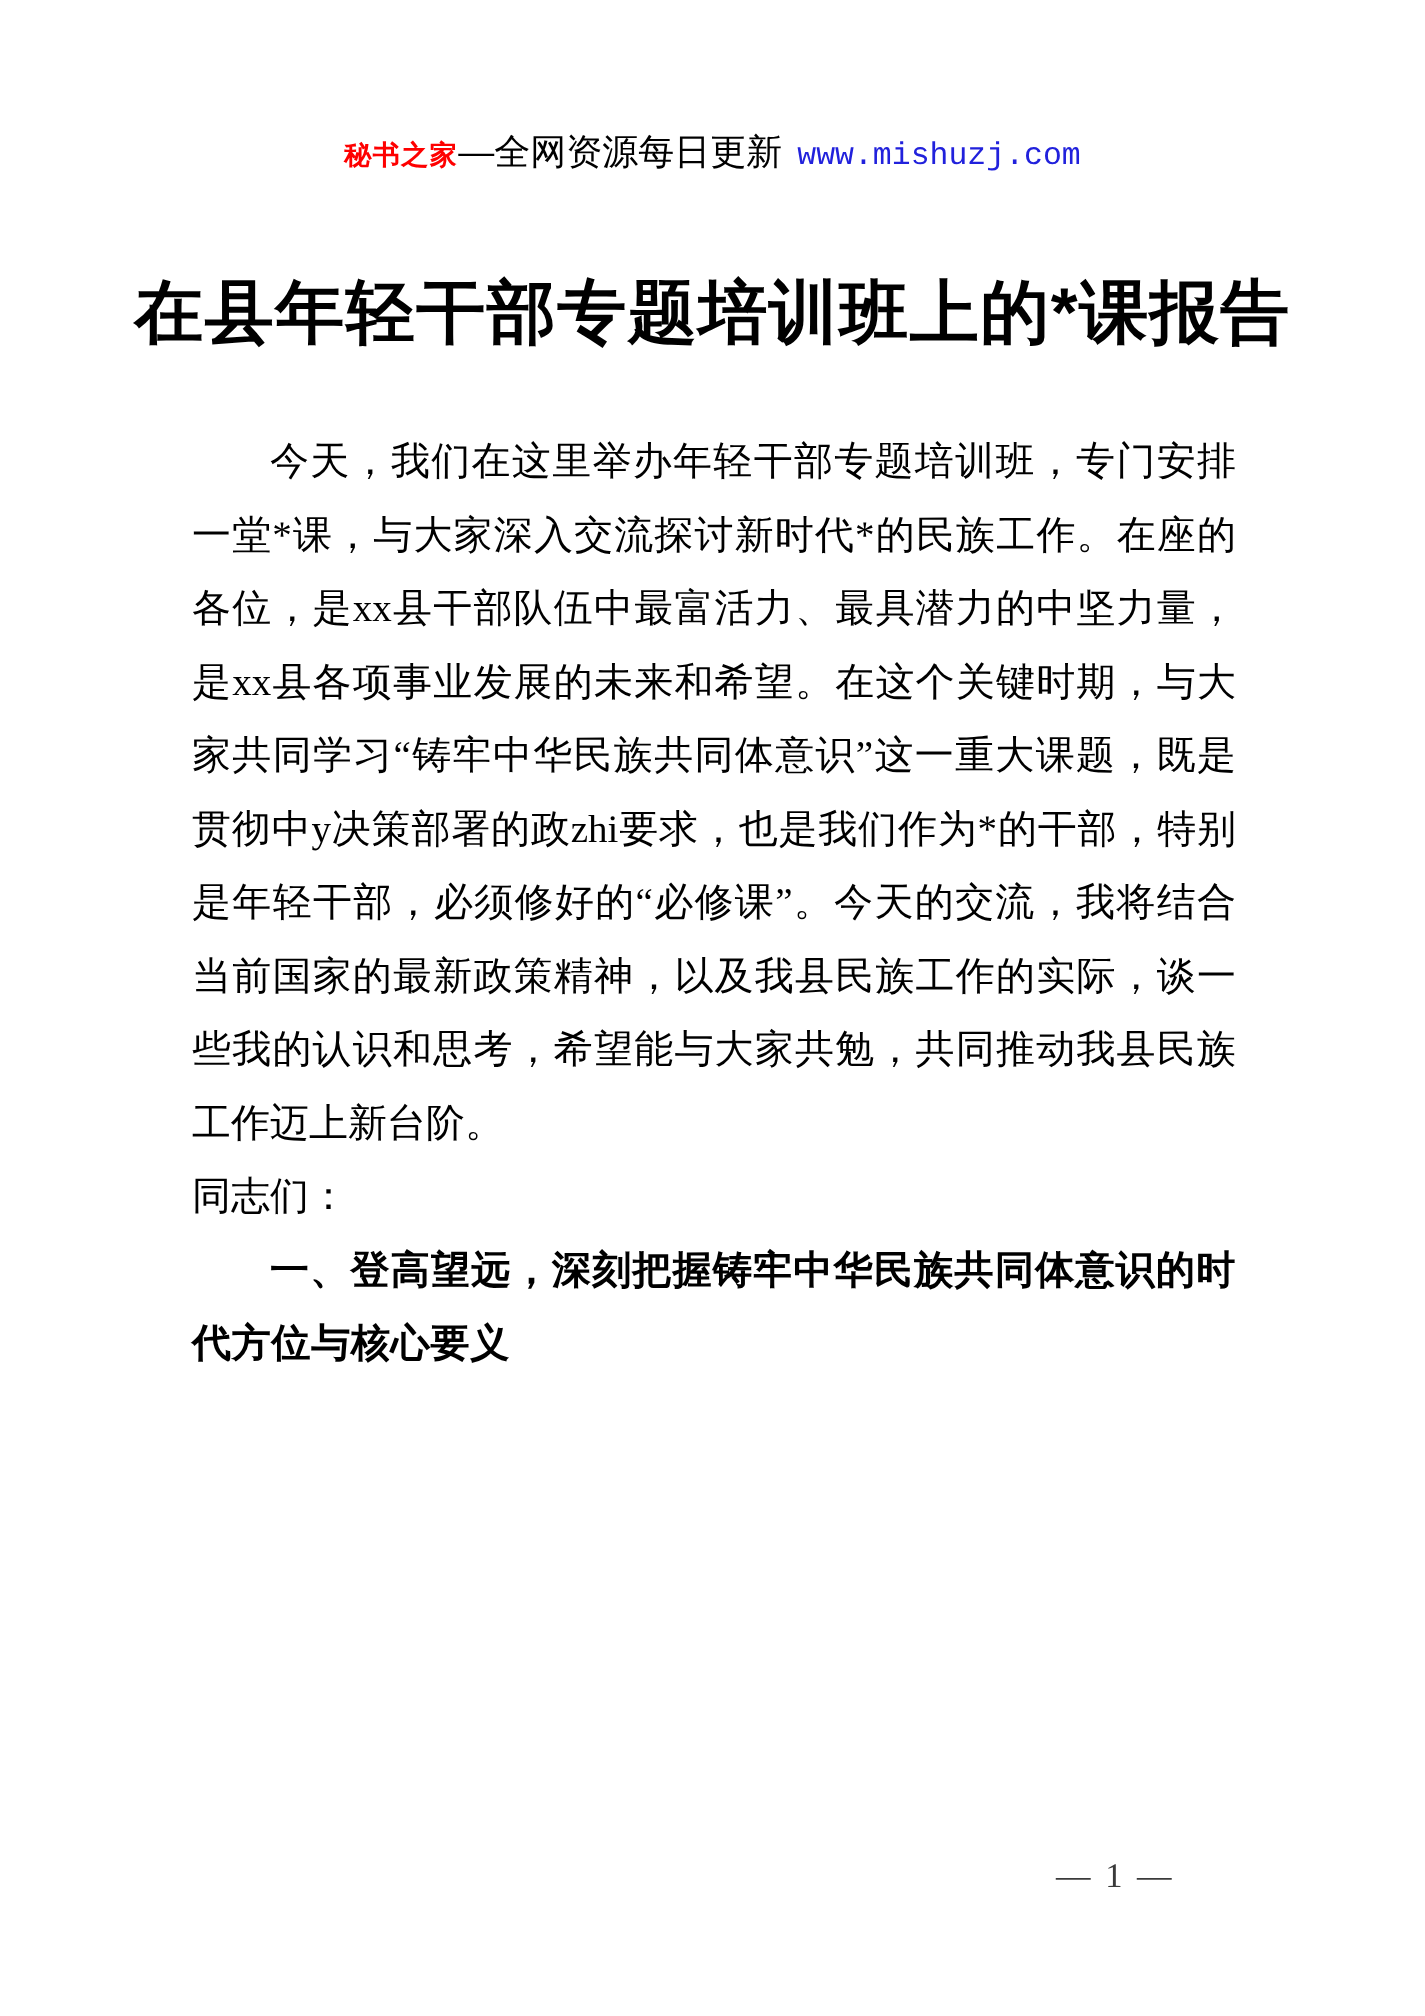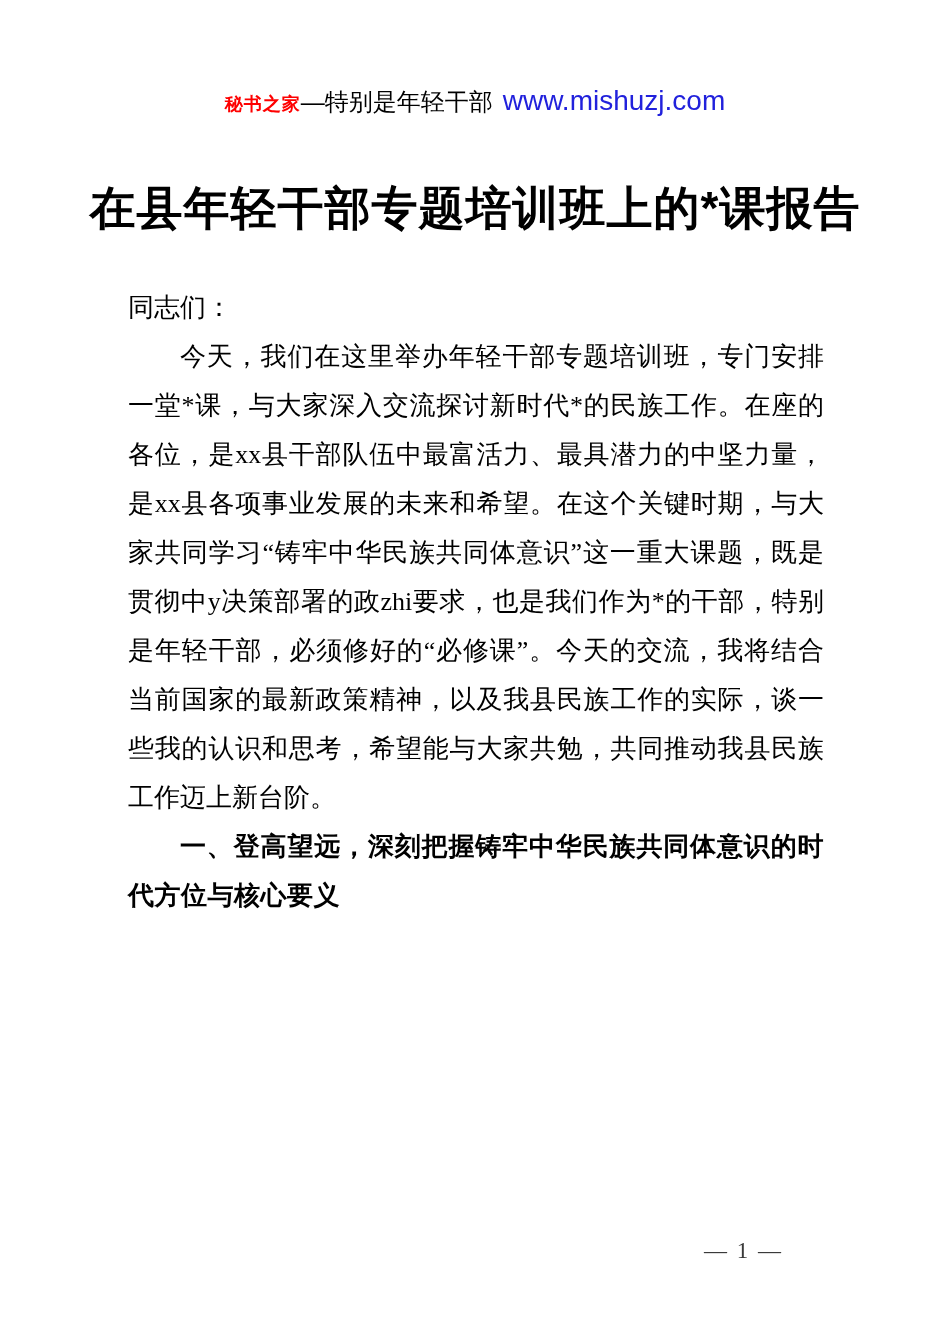--- a/index.html
+++ b/index.html
@@ -41,23 +41,24 @@
     letter-spacing: 1px;
   }
   .site-header .sep,
   .site-header .tagline {
     color: var(--text-black);
     font-size: 24px;
   }
   .site-header .url {
     color: var(--link-blue);
     margin-left: 10px;
-    font-size: 28px;
+    font-size: 21px;
     text-decoration: none;
     cursor: pointer;
+    font-family: Liberation Mono, monospace;
   }
   .doc-title {
     position: absolute;
     top: 183px;
     left: 0;
     width: 100%;
     margin: 0;
     text-align: center;
     font-family: "Liberation Sans", sans-serif;
     font-weight: 700;
@@ -97,27 +98,27 @@
     color: var(--pagenum-gray);
     letter-spacing: 2px;
   }
 </style>
 </head>
 <body>
 
 <div class="page">
 
   <div class="site-header">
-    <span class="brand">秘书之家</span><span class="sep">—</span><span class="tagline">特别是年轻干部</span><span class="url">www.mishuzj.com</span>
+    <span class="brand">秘书之家</span><span class="sep">—</span><span class="tagline">全网资源每日更新</span><span class="url">www.mishuzj.com</span>
   </div>
 
   <h1 class="doc-title">在县年轻干部专题培训班上的*课报告</h1>
 
   <div class="doc-content">
 
-  <p class="para salutation">同志们：</p>
-      <p class="para body">今天，我们在这里举办年轻干部专题培训班，专门安排一堂*课，与大家深入交流探讨新时代*的民族工作。在座的各位，是xx县干部队伍中最富活力、最具潜力的中坚力量，是xx县各项事业发展的未来和希望。在这个关键时期，与大家共同学习“铸牢中华民族共同体意识”这一重大课题，既是贯彻中y决策部署的政zhi要求，也是我们作为*的干部，特别是年轻干部，必须修好的“必修课”。今天的交流，我将结合当前国家的最新政策精神，以及我县民族工作的实际，谈一些我的认识和思考，希望能与大家共勉，共同推动我县民族工作迈上新台阶。</p>
+  <p class="para body">今天，我们在这里举办年轻干部专题培训班，专门安排一堂*课，与大家深入交流探讨新时代*的民族工作。在座的各位，是xx县干部队伍中最富活力、最具潜力的中坚力量，是xx县各项事业发展的未来和希望。在这个关键时期，与大家共同学习“铸牢中华民族共同体意识”这一重大课题，既是贯彻中y决策部署的政zhi要求，也是我们作为*的干部，特别是年轻干部，必须修好的“必修课”。今天的交流，我将结合当前国家的最新政策精神，以及我县民族工作的实际，谈一些我的认识和思考，希望能与大家共勉，共同推动我县民族工作迈上新台阶。</p>
+      <p class="para salutation">同志们：</p>
       <p class="para heading">一、登高望远，深刻把握铸牢中华民族共同体意识的时代方位与核心要义</p>
     </div>
 
   <div class="page-number">— 1 —</div>
 
 </div>
 
 </body></html>

